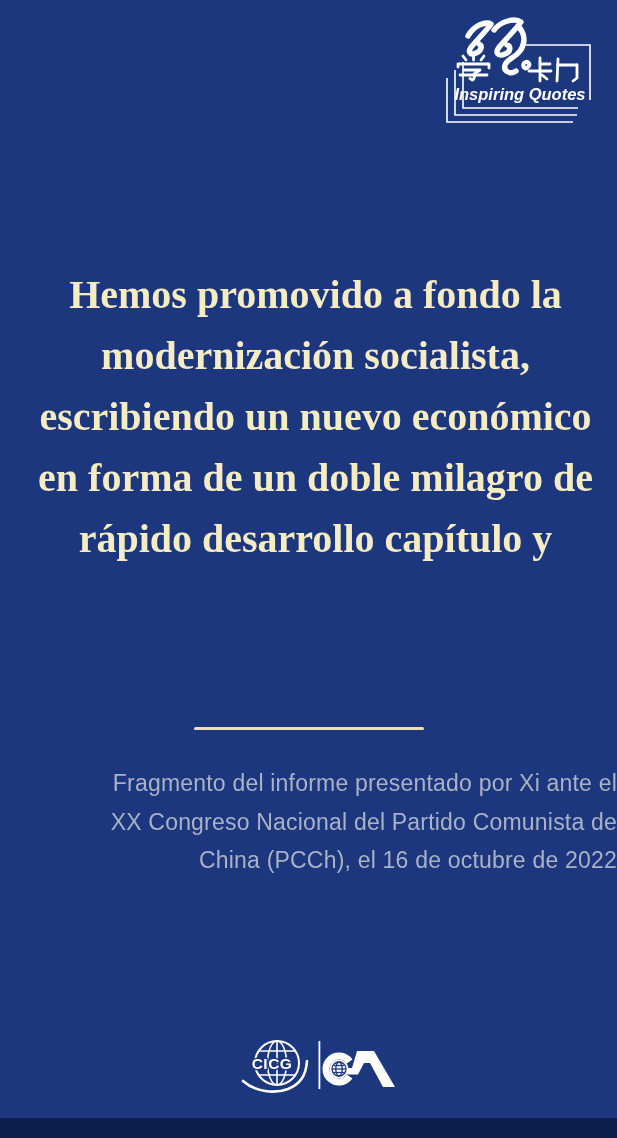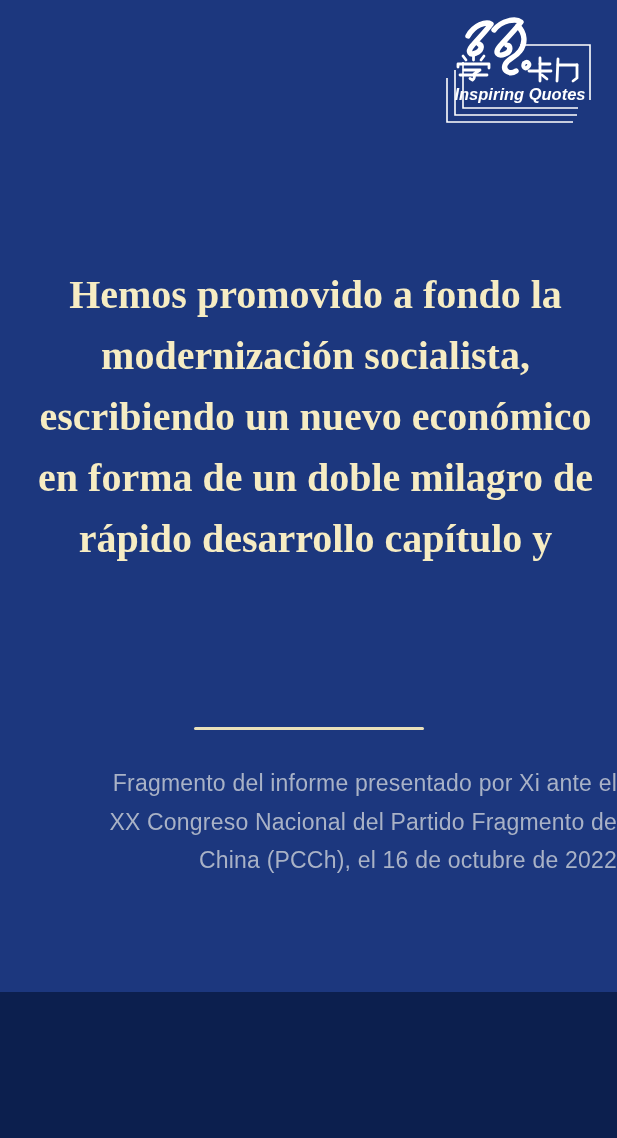--- a/index.html
+++ b/index.html
@@ -1,17 +1,17 @@
 <!DOCTYPE html>
 <html><head>
 <meta charset="utf-8">
 <style>
   html,body{margin:0;padding:0;background:#0c1f4e;}
   .card{
-    position:relative;width:617px;height:992px;margin:0 auto;
+    position:relative;width:617px;height:1118px;margin:0 auto;
     background:#1c377e;overflow:hidden;
     font-family:"Liberation Sans",sans-serif;
   }
   .logo-top{position:absolute;left:430px;top:15px;width:165px;height:115px;}
   .quote{
     position:absolute;left:7px;top:264px;width:617px;text-align:center;
     color:#f6ecc3;font-family:"Liberation Serif",serif;font-weight:700;
     font-size:40px;line-height:61px;white-space:nowrap;
   }
   .divider{
@@ -76,21 +76,21 @@
     <div>modernización socialista,</div>
     <div>escribiendo un nuevo económico</div>
     <div>en forma de un doble milagro de</div>
     <div>rápido desarrollo capítulo y</div>
   </div>
 
   <div class="divider"></div>
 
   <div class="attribution">
     <div>Fragmento del informe presentado por Xi ante el</div>
-    <div>XX Congreso Nacional del Partido Fragmento de</div>
+    <div>XX Congreso Nacional del Partido Comunista de</div>
     <div>China (PCCh), el 16 de octubre de 2022</div>
   </div>
 
   <svg class="logo-bottom" viewBox="0 0 170 65">
 
     <g>
       <g fill="none" stroke="#fff">
         <circle cx="42" cy="28" r="22" stroke-width="2"></circle>
         <ellipse cx="42" cy="28" rx="9.5" ry="22" stroke-width="1.6"></ellipse>
         <line x1="42" y1="6" x2="42" y2="50" stroke-width="1.6"></line>

